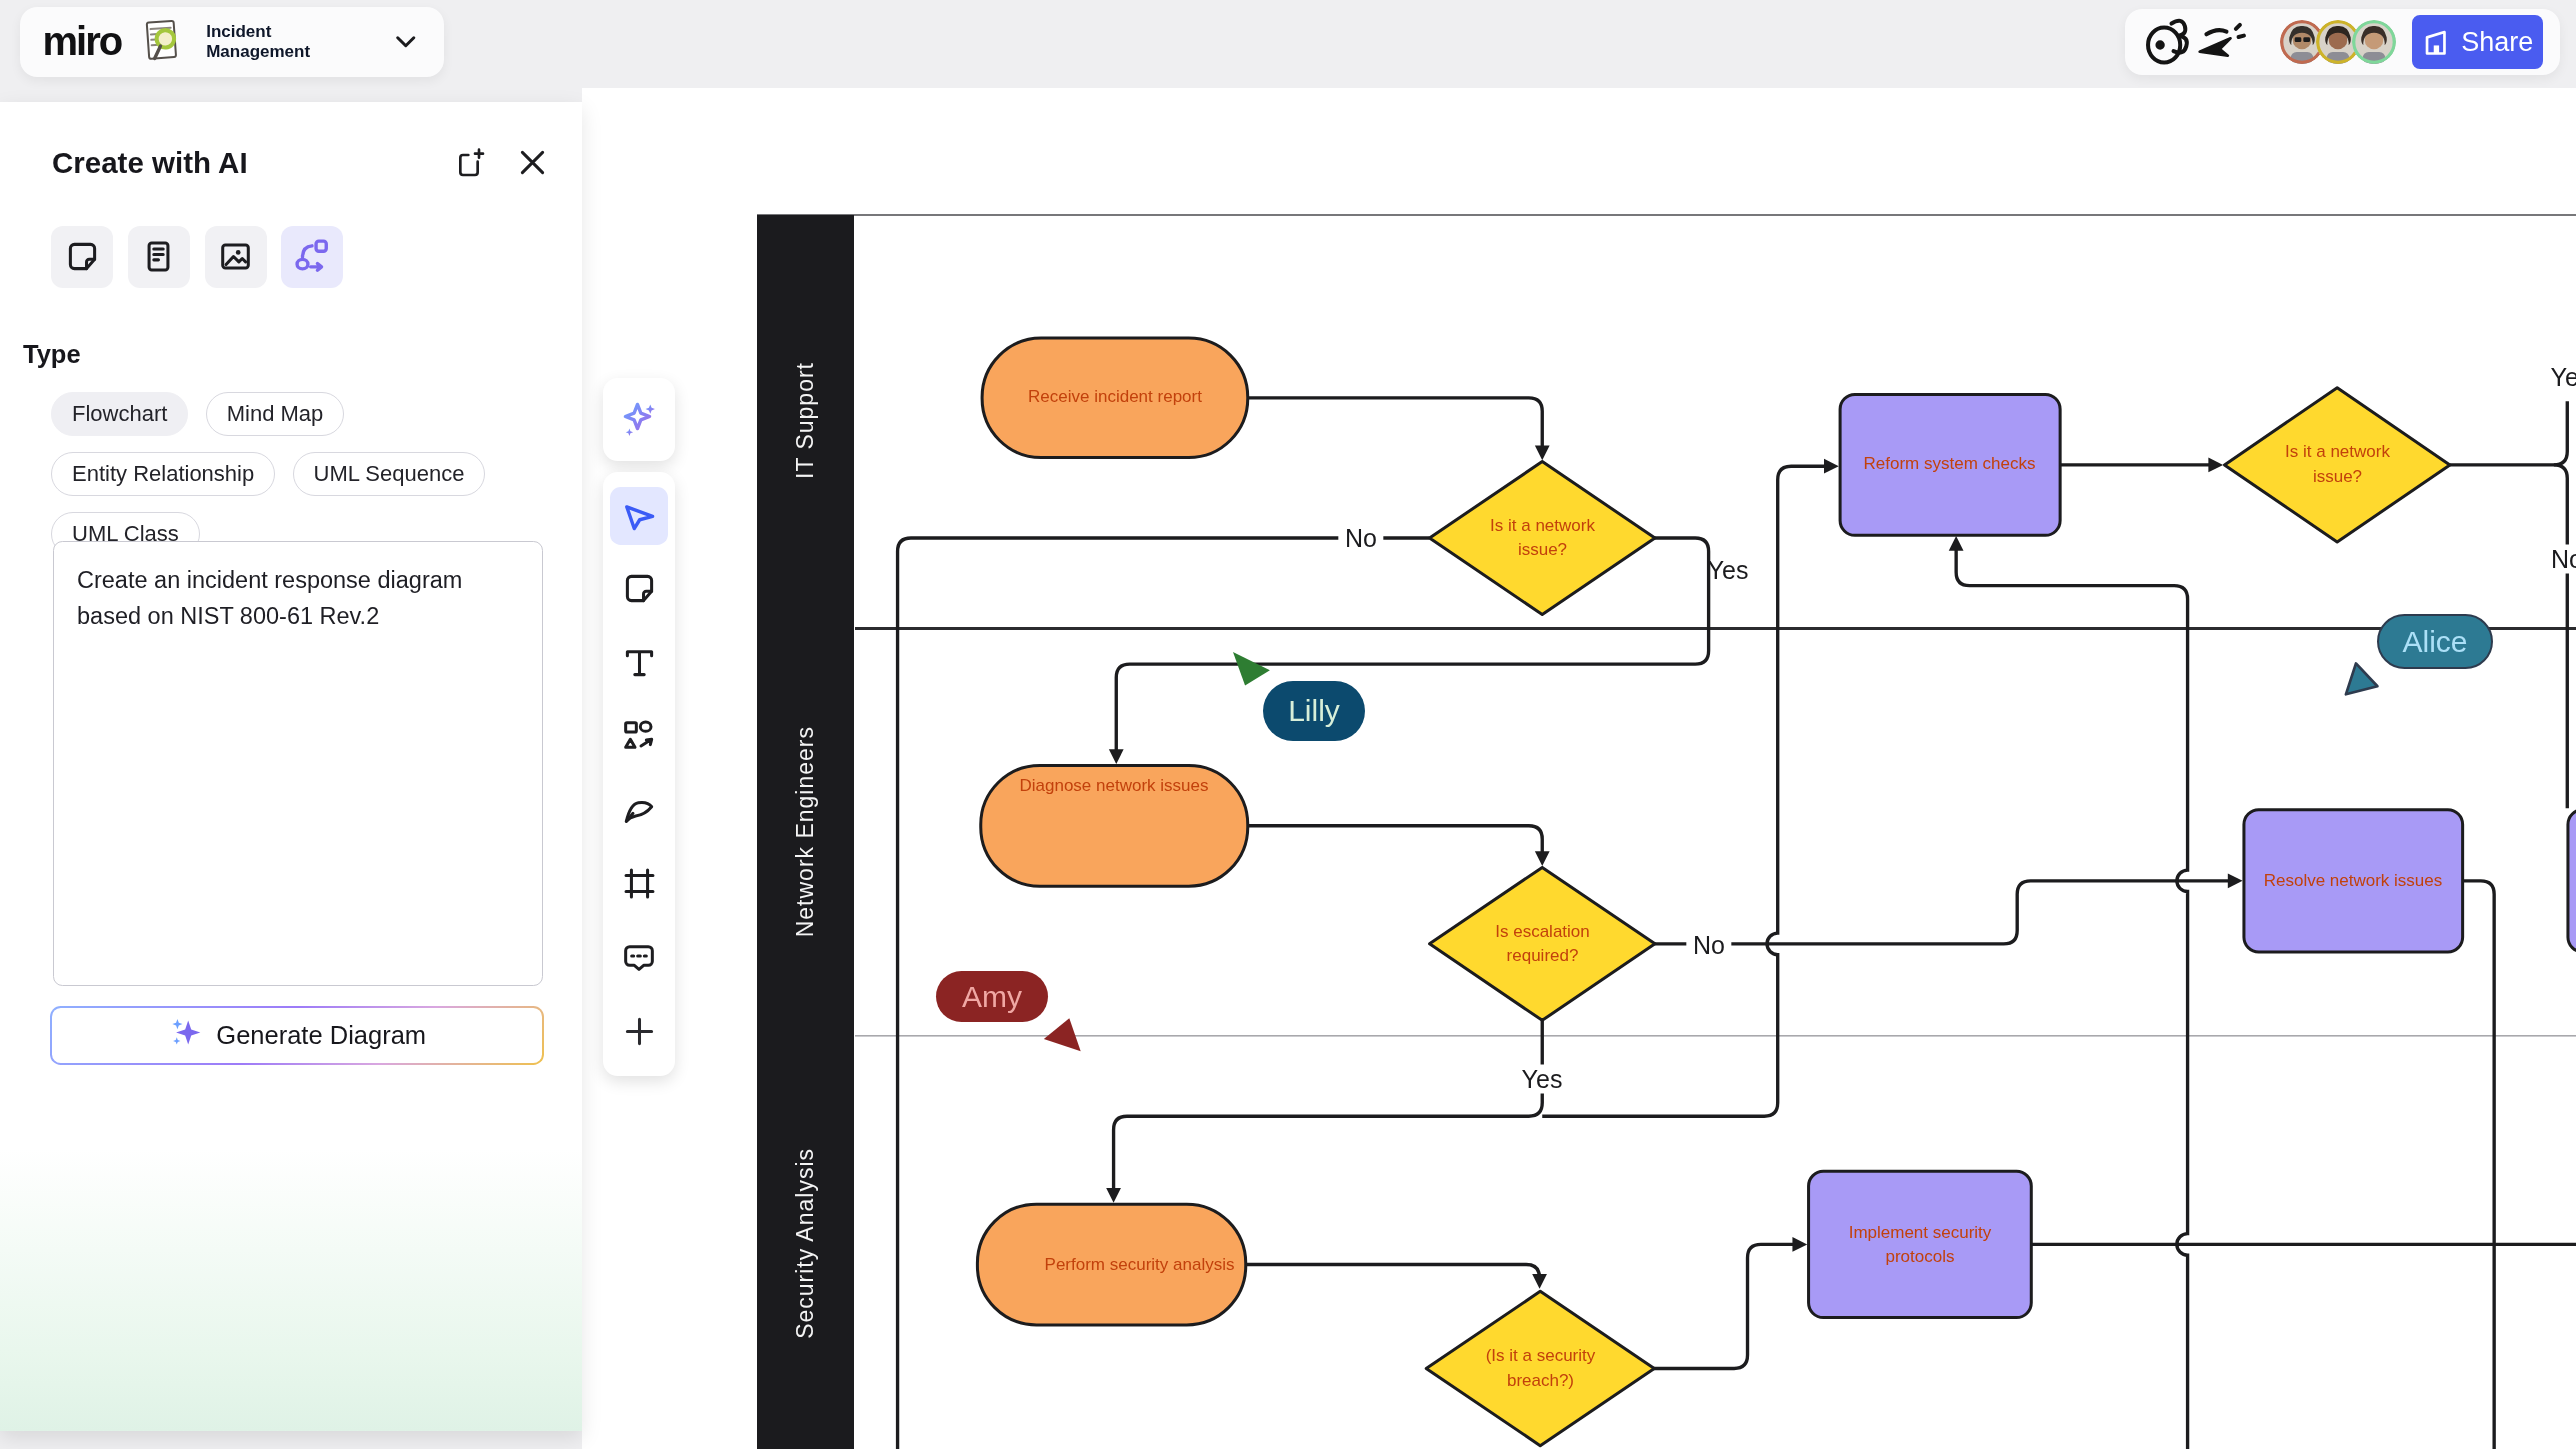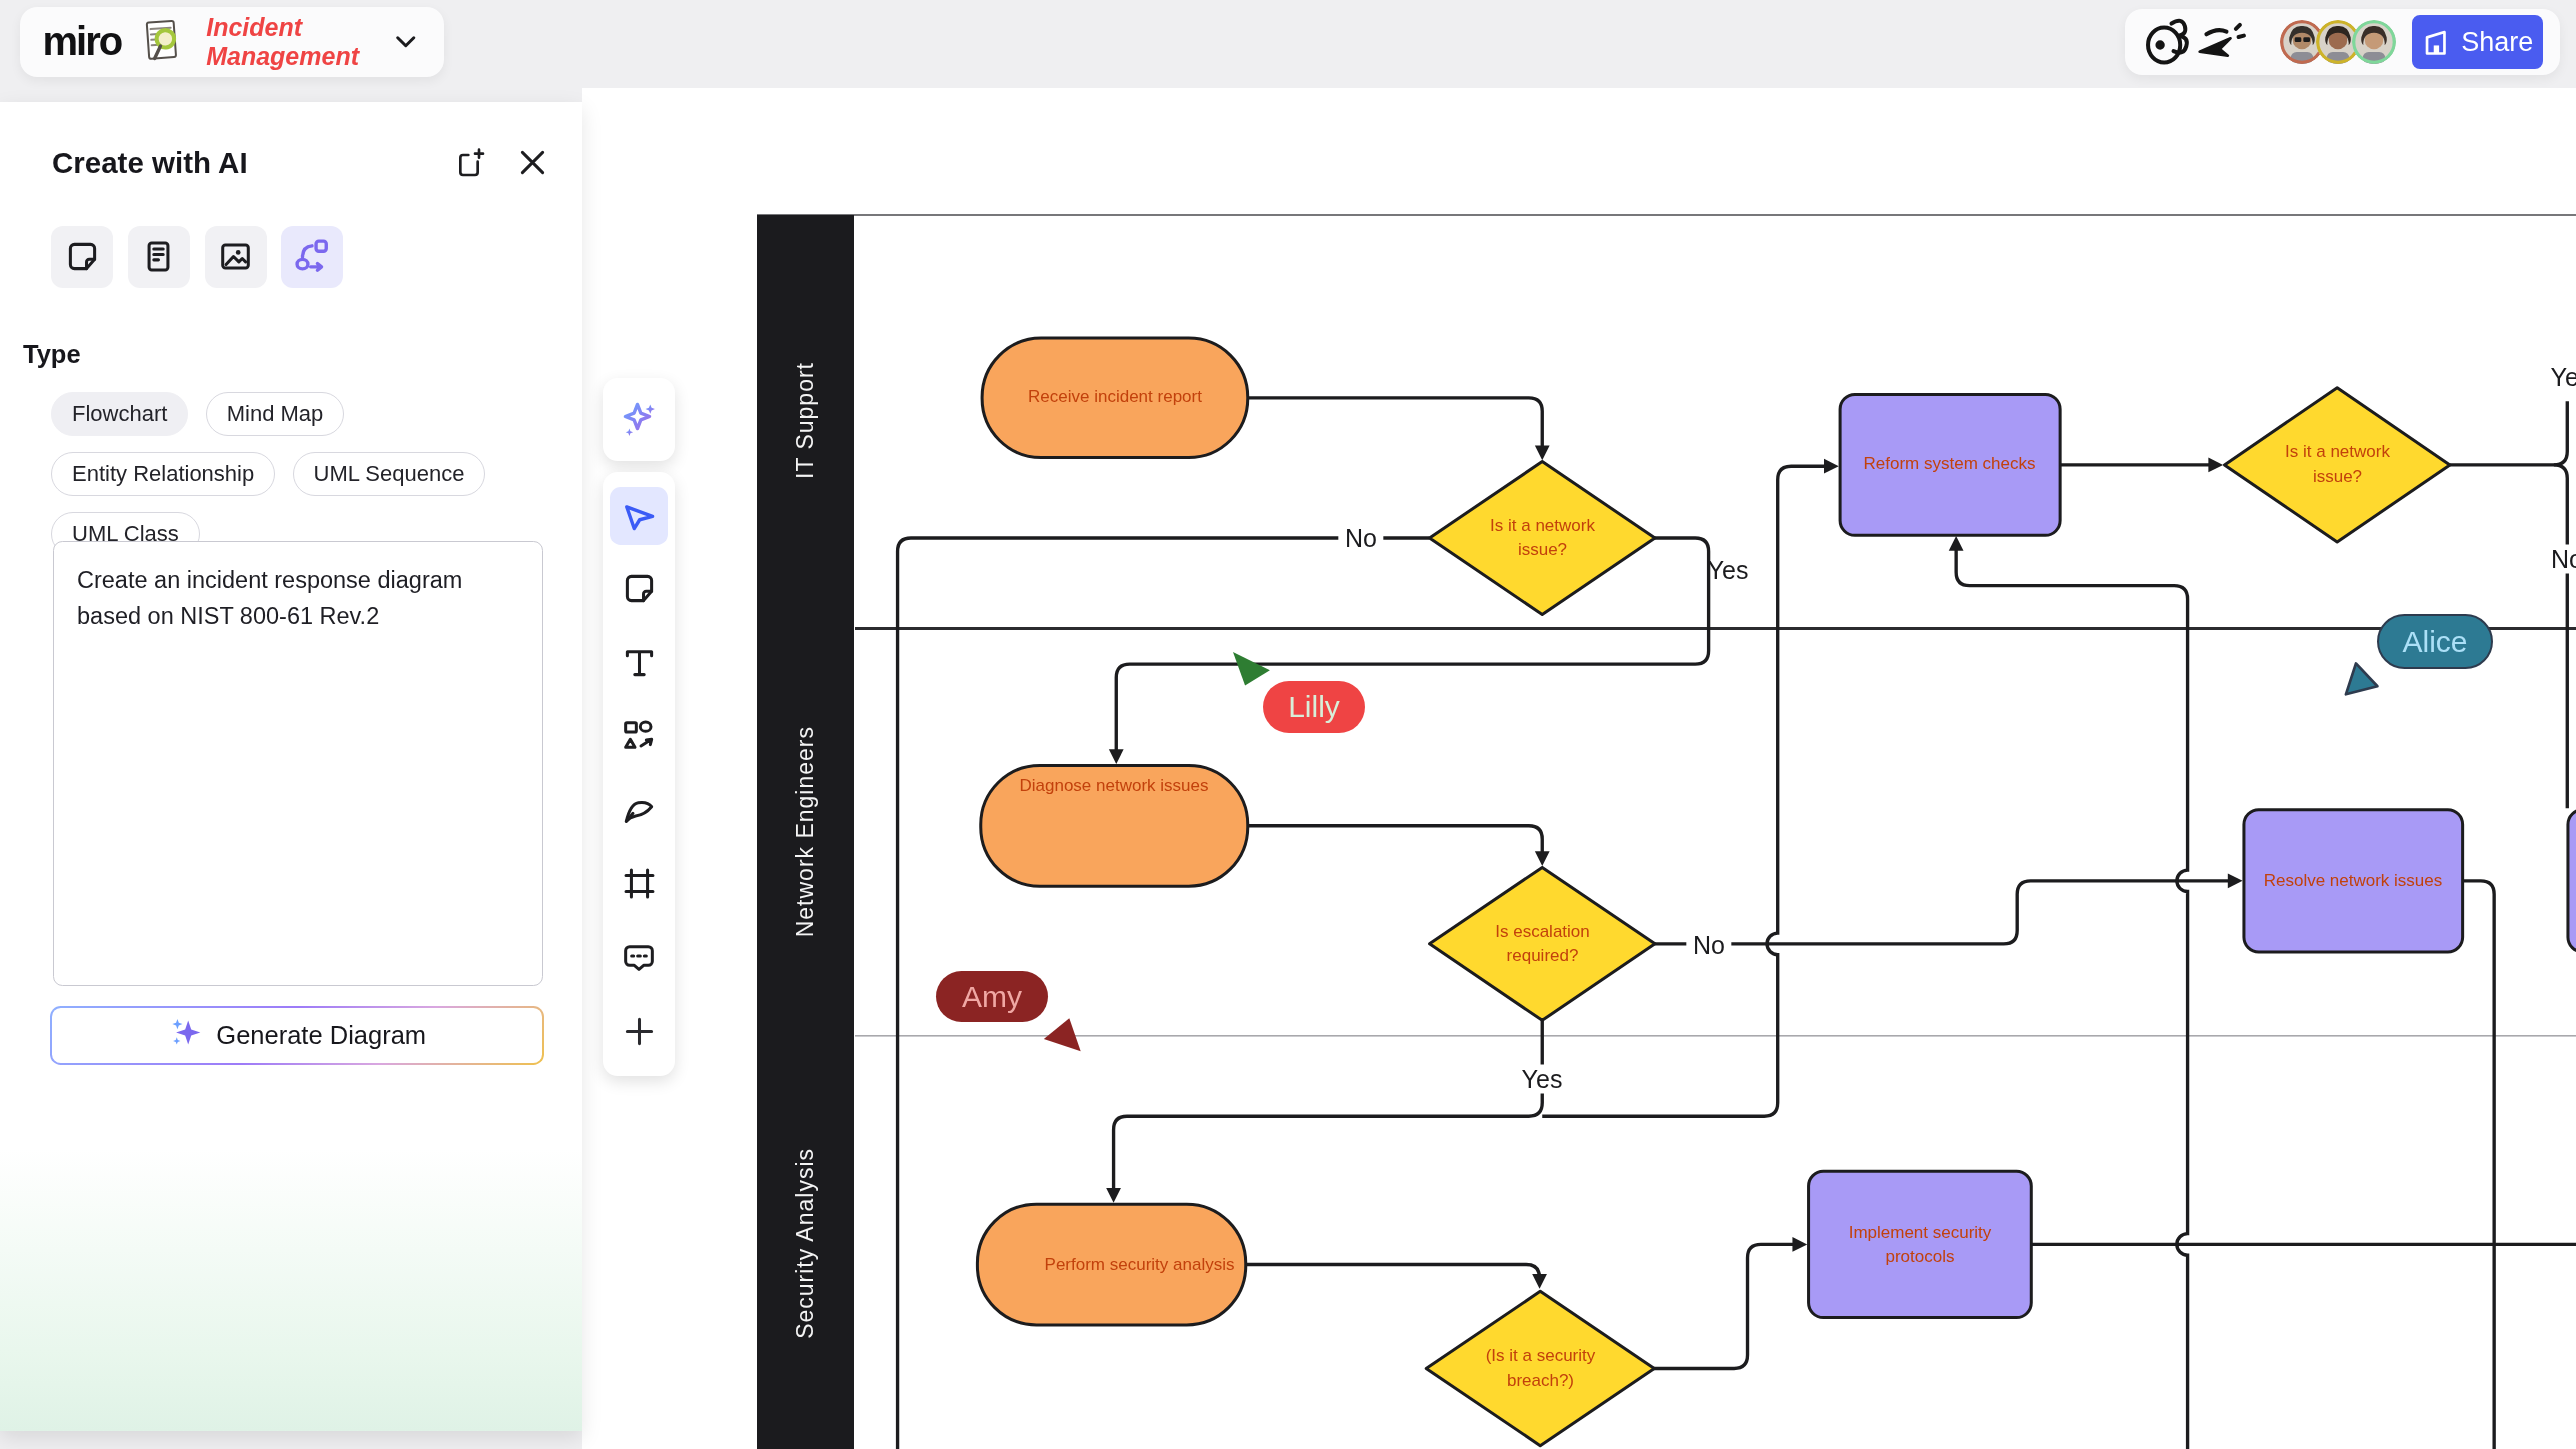--- a/index.html
+++ b/index.html
@@ -22,21 +22,21 @@
     font-size:17px;line-height:1.42;color:#c2410c;}
   .edge-label{position:absolute;transform:translate(-50%,-50%);font-size:25px;color:#1B1B1E;white-space:nowrap;}
   .edge-label.bg{background:#FFFFFF;padding:0 6.7px;}
   .cursor-pill{position:absolute;display:flex;align-items:center;justify-content:center;
     font-size:30px;border-radius:670px;}
 
   
   #logo-pill{position:absolute;left:19.5px;top:6.7px;width:424px;height:70px;background:#FBFBFC;border-radius:17.4px;
     box-shadow:0 4px 12px rgba(0,0,0,.06);display:flex;align-items:center;padding:0 23px;box-sizing:border-box;gap:19px;}
   #miro-logo{font-size:40px;font-weight:800;letter-spacing:-2px;color:#111113;}
-  #board-title{font-size:25px;font-weight:600;color:#ef4444;font-style:italic;}
+  #board-title{font-size:17px;font-weight:600;color:#0f172a;}
   #title-chevron{margin-left:12px;display:flex;}
 
   
   #topright-pill{position:absolute;left:2125px;top:9.4px;width:435px;height:66px;background:#FBFBFC;border-radius:17.4px;
     box-shadow:0 4px 12px rgba(0,0,0,.06);display:flex;align-items:center;padding:0 17.4px;box-sizing:border-box;}
   #avatar-stack{display:flex;margin-left:24px;}
   .avatar{width:44px;height:44px;border-radius:50%;box-sizing:border-box;margin-left:-8px;position:relative;overflow:hidden;}
   .avatar:first-child{margin-left:0;}
   #share-btn{margin-left:auto;width:131px;height:54px;background:#4A5CF0;border-radius:8px;display:flex;
     align-items:center;justify-content:center;gap:10.7px;color:#fff;font-size:27px;font-weight:500;}
@@ -147,21 +147,21 @@
       <div class="node-label" style="left: 2259px; top: 820px; width: 188px; height: 122px;">Resolve network issues</div>
       <div class="node-label" style="left: 1024px; top: 1213px; width: 231px; height: 104px;">Perform security analysis</div>
       <div class="node-label" style="left: 1463px; top: 1316px; width: 155px; height: 105px;">(Is it a security breach?)</div>
       <div class="node-label" style="left: 1824px; top: 1182px; width: 192px; height: 126px;">Implement security protocols</div>
       <span class="edge-label bg" style="left: 1361px; top: 538px;">No</span>
       <span class="edge-label" style="left: 1728px; top: 570px;">Yes</span>
       <span class="edge-label" style="left: 2571px; top: 377px;">Yes</span>
       <span class="edge-label bg" style="left: 2567px; top: 559px;">No</span>
       <span class="edge-label bg" style="left: 1709px; top: 945px;">No</span>
       <span class="edge-label bg" style="left: 1542px; top: 1079px;">Yes</span>
-      <div class="cursor-pill" style="left: 1263px; top: 681px; width: 102px; height: 52px; background: #ef4444; color: rgb(216, 239, 217);">Lilly</div>
+      <div class="cursor-pill" style="left: 1263px; top: 681px; width: 102px; height: 60px; background: #0c4a6e; color: rgb(216, 239, 217);">Lilly</div>
       <div class="cursor-pill" style="left: 2377px; top: 614px; width: 112px; height: 51px; background: rgb(45, 122, 147); color: rgb(172, 224, 247); border: 2px solid rgb(46, 59, 78);">Alice</div>
       <div class="cursor-pill" style="left: 936px; top: 971px; width: 112px; height: 51px; background: rgb(139, 36, 35); color: rgb(240, 168, 164);">Amy</div>
     </div>
 
   <aside id="ai-panel">
     <div id="panel-head">
       <span id="panel-title">Create with AI</span>
       <span class="spacer"></span>
       <span class="panel-head-icon">
         <svg width="32" height="32" viewBox="0 0 48 48" fill="none" stroke="#1D1D20" stroke-width="4" stroke-linecap="round" stroke-linejoin="round">

